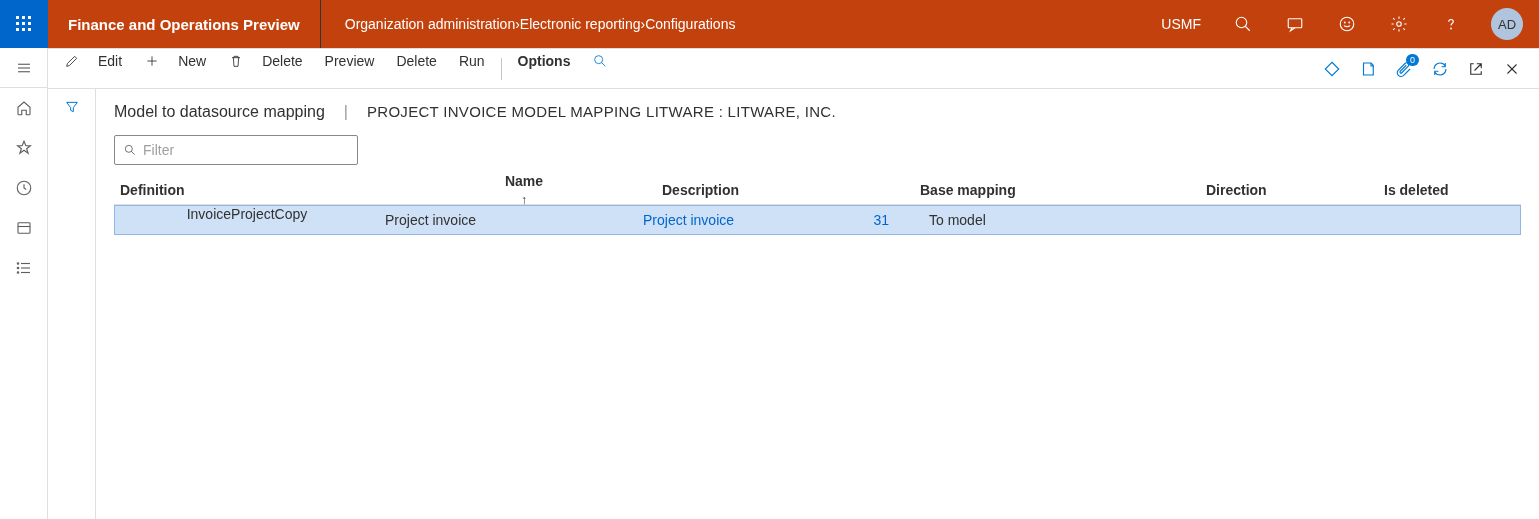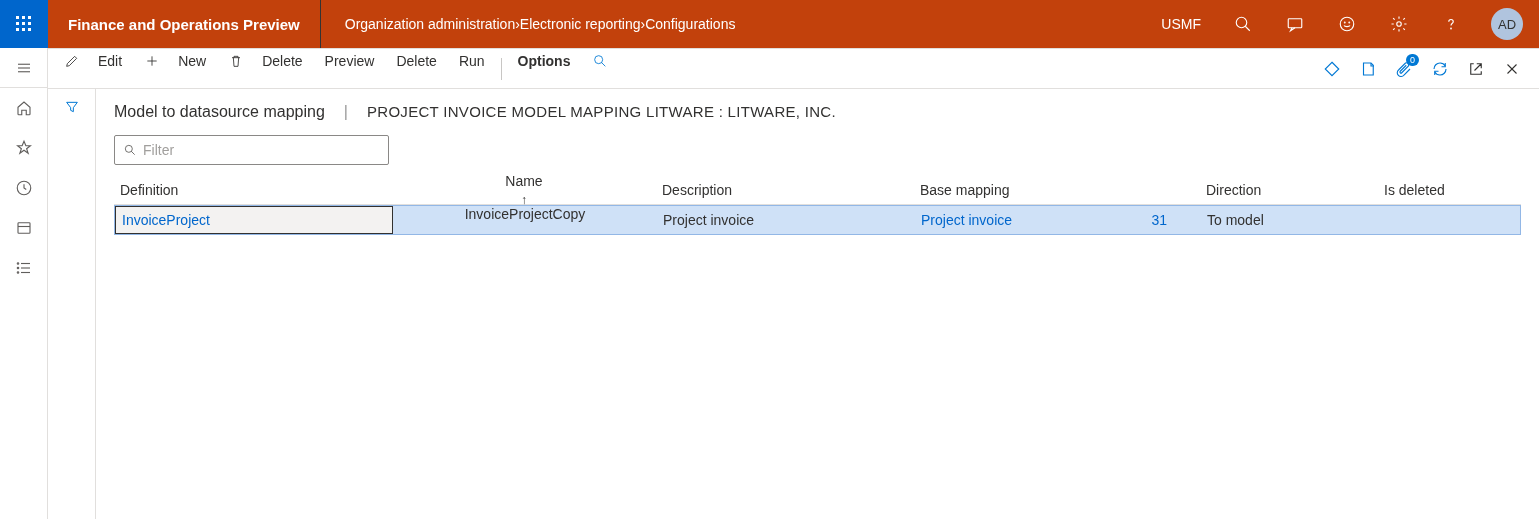--- a/index.html
+++ b/index.html
@@ -44,28 +44,28 @@
   
   .content-row { display: flex; flex: 1; }
   .filter-col { width: 48px; display: flex; justify-content: center; padding-top: 10px; border-right: 1px solid #e1dfdd; }
   .filter-col svg { width: 16px; height: 16px; stroke: #0078d4; fill: none; stroke-width: 1.5; cursor: pointer; }
   .content { flex: 1; padding: 14px 18px; }
 
   .page-heading { font-size: 16px; color: #323130; display: flex; align-items: baseline; gap: 19px; margin-bottom: 14px; }
   .page-heading .sep2 { color: #999; }
   .page-heading .sub { font-size: 15px; letter-spacing: 0.3px; color: #323130; }
 
-  .filter-box { width: 275px; height: 30px; border: 1px solid #8a8886; display: flex; align-items: center; padding: 0 8px; gap: 6px; margin-bottom: 10px; border-radius: 2px; }
+  .filter-box { width: 244px; height: 30px; border: 1px solid #8a8886; display: flex; align-items: center; padding: 0 8px; gap: 6px; margin-bottom: 10px; border-radius: 2px; }
   .filter-box svg { width: 14px; height: 14px; stroke: #605e5c; fill: none; stroke-width: 1.5; }
   .filter-box input { border: none; outline: none; flex: 1; font-size: 14px; color: #323130; }
   .filter-box input::placeholder { color: #a19f9d; }
 
   
   .grid { width: 100%; }
-  .grid-head { display: flex; border-bottom: 1px solid #e1dfdd; height: 30px; align-items: center; font-size: 14px; color: #323130; }
+  .grid-head { display: flex; border-bottom: 1px solid #e1dfdd; height: 30px; align-items: center; font-size: 14px; color: #323130; font-weight: bold; }
   .grid-head .col { padding: 0 6px; cursor: pointer; display: flex; align-items: center; gap: 4px; }
   .grid-row { display: flex; height: 30px; align-items: center; font-size: 14px; background: #cfe1f7; border: 1px solid #92b7e6; }
   .grid-row .col { padding: 0 6px; height: 100%; display: flex; align-items: center; }
   .col.definition { width: 278px; }
   .col.name { width: 264px; flex-direction: column; }
   .col.description { width: 258px; }
   .col.basemap { width: 218px; }
   .col.basemap-num { width: 40px; justify-content: flex-end; }
   .col.direction { width: 178px; margin-left: 28px; }
   .col.deleted { width: 120px; }
@@ -288,21 +288,20 @@
               <span>Name</span>
               <span class="sort-arrow">↑</span>
             </div>
             <div class="col description">Description</div>
             <div class="col basemap">Base mapping</div>
             <div class="col basemap-num"></div>
             <div class="col direction">Direction</div>
             <div class="col deleted">Is deleted</div>
           </div>
           <div class="grid-row">
-            <div class="col definition link">InvoiceProject</div>
             <div class="col name">InvoiceProjectCopy</div>
             <div class="col description">Project invoice</div>
             <div class="col basemap link">Project invoice</div>
             <div class="col basemap-num link">31</div>
             <div class="col direction">To model</div>
             <div class="col deleted"></div>
           </div>
         </div>
       </div>
     </div>

